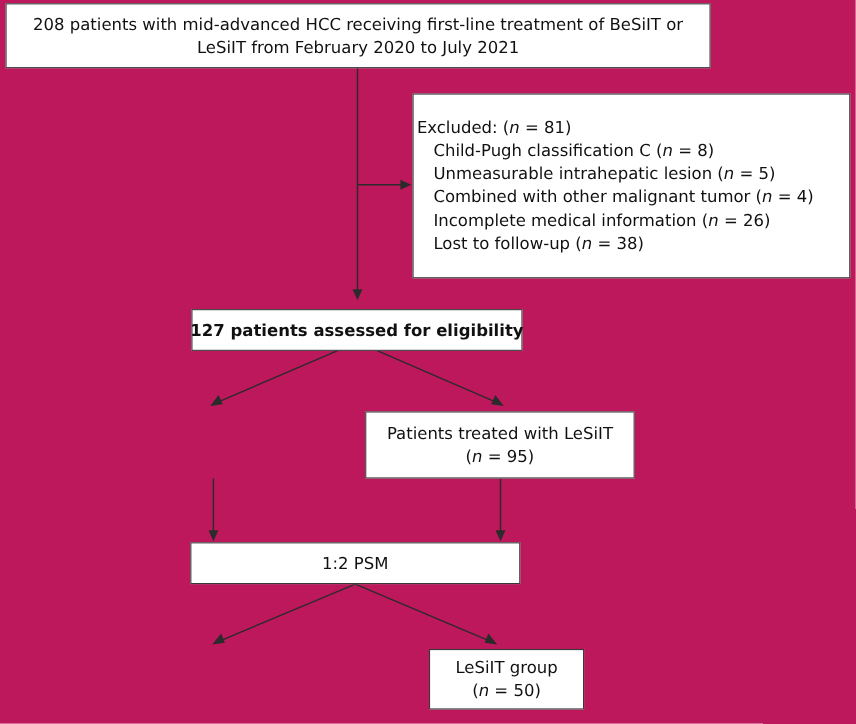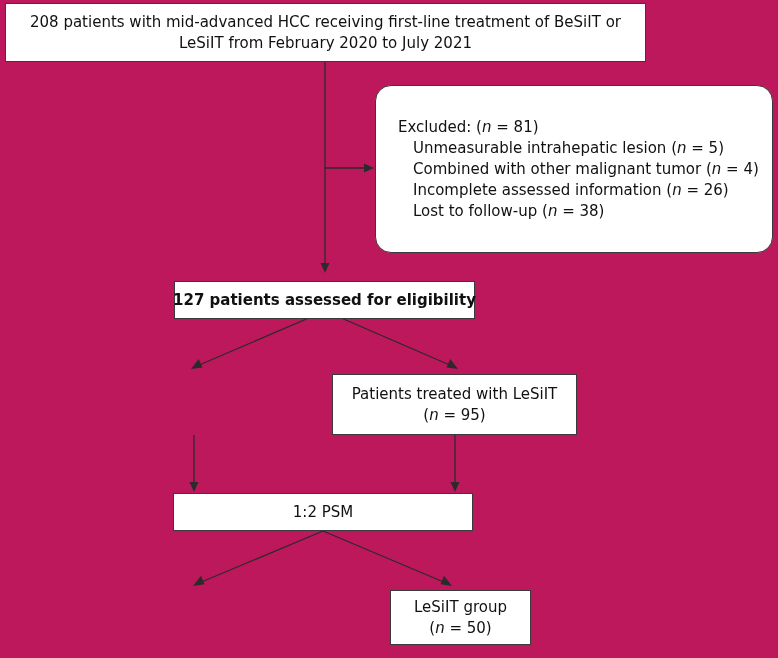--- a/index.html
+++ b/index.html
@@ -26,22 +26,21 @@
     display: flex;
     flex-direction: column;
     justify-content: center;
     align-items: center;
     text-align: center;
     padding: 2px 6px;
   }
   .box.left-align {
     align-items: flex-start;
     text-align: left;
-    padding: 6px 8px 6px 22px;
-    border-radius: 16px;
+    padding: 6px 8px 6px 3px;
   }
   .line { white-space: nowrap; }
   .line.indent { padding-left: 15px; }
   .ital { font-style: italic; }
   svg.connectors {
     position: absolute;
     left: 0;
     top: 0;
     width: 778px;
     height: 658px;
@@ -86,27 +85,30 @@
   <div class="box" style="left:5px; top:3px; width:641px; height:59px;">
     <div class="line">208 patients with mid-advanced HCC receiving first-line treatment of BeSiIT or</div>
     <div class="line">LeSiIT from February 2020 to July 2021</div>
   </div>
 
   <div class="box left-align" style="left:375px; top:85px; width:398px; height:168px;">
     <div class="line">
       <span>Excluded: (</span><span class="ital">n</span><span> = 81)</span>
     </div>
     <div class="line indent">
+      <span>Child-Pugh classification C (</span><span class="ital">n</span><span> = 8)</span>
+    </div>
+    <div class="line indent">
       <span>Unmeasurable intrahepatic lesion (</span><span class="ital">n</span><span> = 5)</span>
     </div>
     <div class="line indent">
       <span>Combined with other malignant tumor (</span><span class="ital">n</span><span> = 4)</span>
     </div>
     <div class="line indent">
-      <span>Incomplete assessed information (</span><span class="ital">n</span><span> = 26)</span>
+      <span>Incomplete medical information (</span><span class="ital">n</span><span> = 26)</span>
     </div>
     <div class="line indent">
       <span>Lost to follow-up (</span><span class="ital">n</span><span> = 38)</span>
     </div>
   </div>
 
   <div class="box" style="left:174px; top:281px; width:301px; height:38px;font-weight:bold;">
     <div class="line">127 patients assessed for eligibility</div>
   </div>
 

